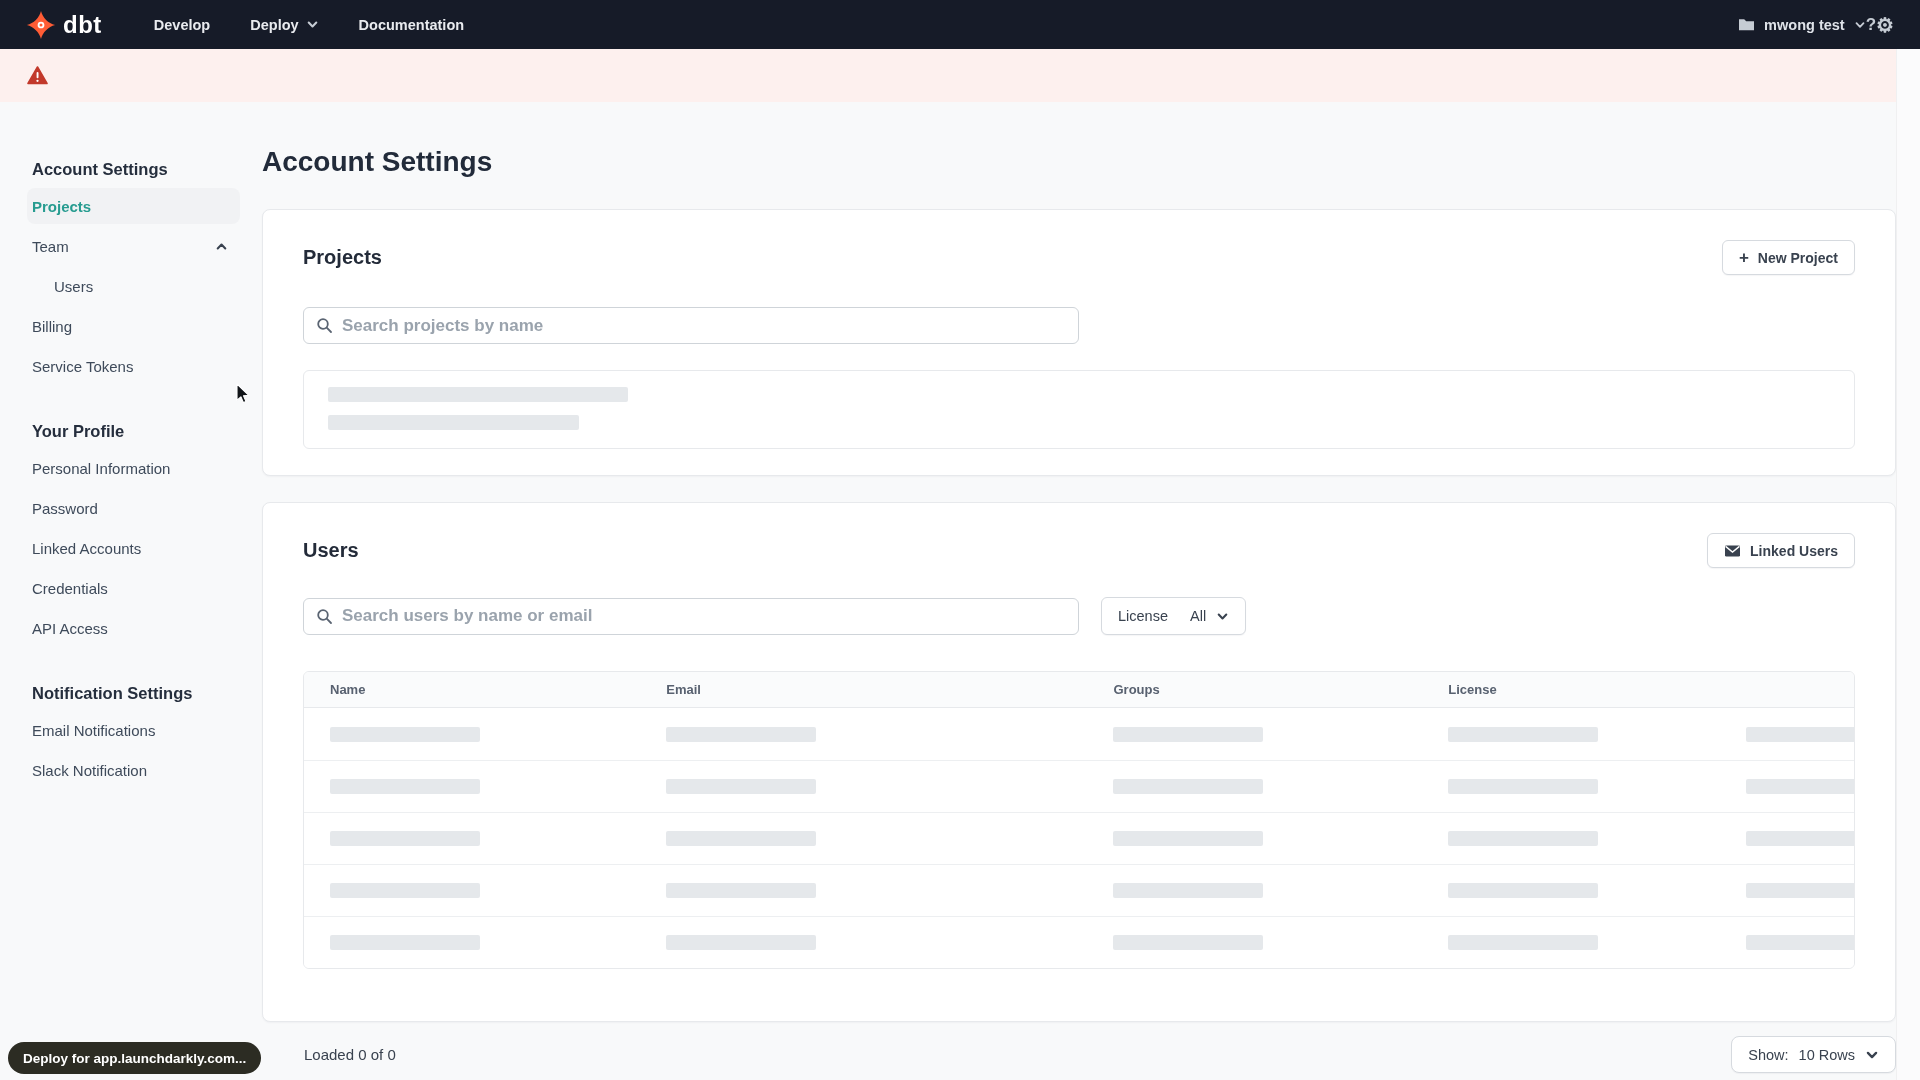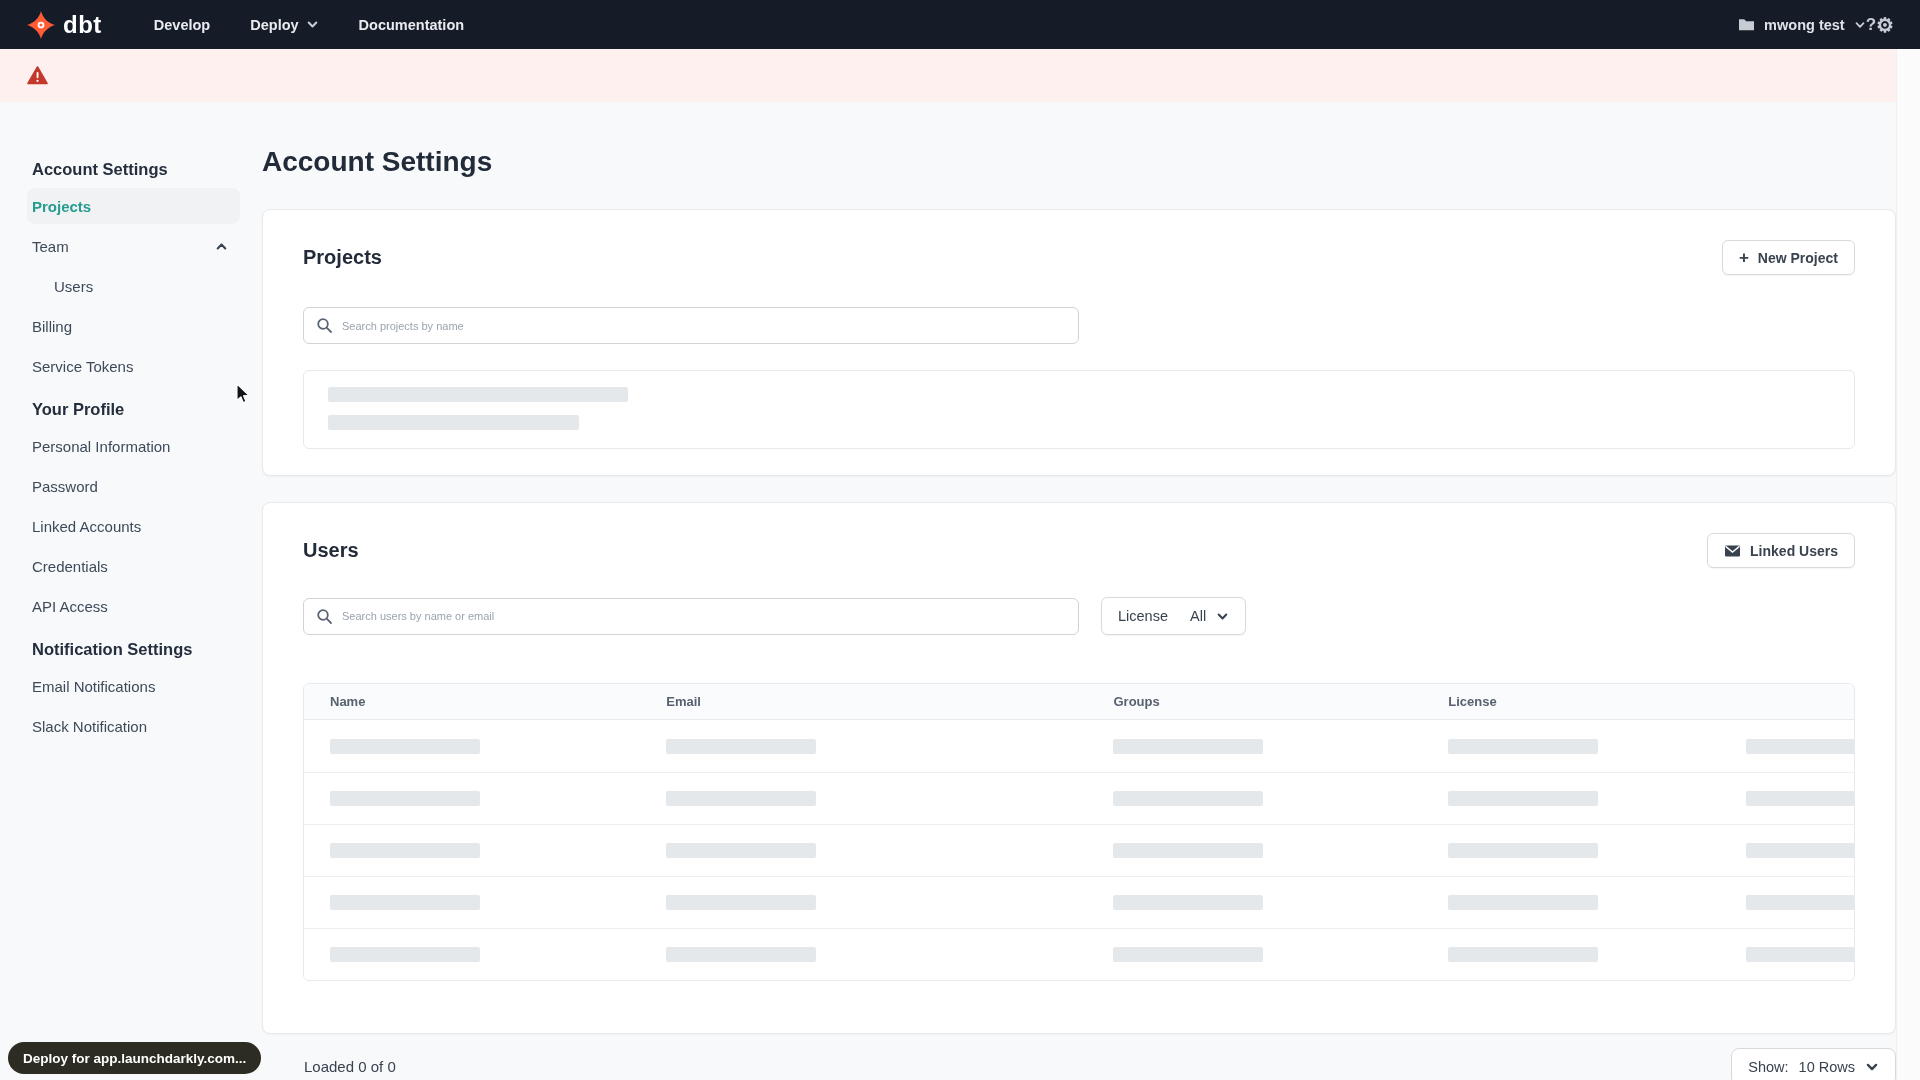--- a/index.html
+++ b/index.html
@@ -27,48 +27,48 @@
   
   .banner{ width:1896px; background:#fdf0ee; padding:15px 30px 17px 27px; display:flex; gap:12px; }
   .banner-icon{ margin-top:2px; flex-shrink:0; }
   .banner-title{ color:#b8342b; font-size:15px; font-weight:700; margin-bottom:7px; }
   .banner-body{ color:#39414e; font-size:14.5px; }
   .banner-link{ color:#b8342b; text-decoration:underline; cursor:pointer; }
   
   .layout{ display:flex; align-items:flex-start; }
   .sidebar{ width:213px; margin-left:27px; padding-top:52px; flex-shrink:0; }
   .side-heading{ height:30px; display:flex; align-items:center; padding:0 5px; font-size:16.5px; font-weight:700; color:#252e3d; margin-bottom:4px; }
-  .side-section + .side-section{ margin-top:10px;text-align:center; }
+  .side-section + .side-section{ margin-top:32px;text-align:center; }
   .side-item{ height:36px; margin-bottom:4px; display:flex; align-items:center; justify-content:space-between; padding:0 12px 0 5px; border-radius:8px; font-size:15px; color:#3e4a5a; cursor:pointer; }
   .side-item.active{ background:#f1f2f4; color:#279c90; font-weight:700; }
   .side-item.indent{ padding-left:27px; }
   
   .main{ width:1634px; margin-left:22px; padding-top:44px; }
   .page-title{ font-size:28px; font-weight:700; color:#222b3a; margin-bottom:31px; }
   .card{ background:#fff; border:1px solid #e7e9ec; border-radius:8px; box-shadow:0 1px 2px rgba(16,24,40,.04); padding:30px 40px 26px 40px; }
   .card--users{ margin-top:26px; padding-bottom:52px; }
   .card-head{ display:flex; align-items:center; justify-content:space-between; }
   .card-title{ font-size:20px; font-weight:700; color:#232b39; }
   .btn{ display:inline-flex; align-items:center; gap:9px; height:35px; padding:0 16px; background:#fff; border:1px solid #d6dadf; border-radius:6px; font-size:14px; font-weight:600; color:#39424f; cursor:pointer; box-shadow:0 1px 1px rgba(16,24,40,.04); font-family:"Liberation Sans",sans-serif; }
   .plus-glyph{ font-size:17px; font-weight:600; line-height:1; margin-top:-1px; }
   .search-wrap{ position:relative; width:776px; }
   .search-wrap .search-svg{ position:absolute; left:13px; top:10px; }
-  .search-input{ width:776px; height:37px; border:1px solid #cfd4d9; border-radius:6px; padding:0 12px 0 38px; font-size:11px; color:#39424f; outline:none; font-family:"Liberation Sans",sans-serif; background:#fff; }
+  .search-input{ width:776px; height:37px; border:1px solid #cfd4d9; border-radius:6px; padding:0 12px 0 38px; font-size:17px; color:#39424f; outline:none; font-family:"Liberation Sans",sans-serif; background:#fff;font-weight:bold; }
   .search-input::placeholder{ color:#9aa3ad; }
   .proj-search{ margin-top:32px; }
   .skeleton-box{ margin-top:26px; border:1px solid #e7e9ec; border-radius:6px; height:79px; padding:16px 0 0 24px; }
   .bar{ display:block; height:15px; background:#e5e8eb; border-radius:2px; }
   .skeleton-box .bar + .bar{ margin-top:13px; }
   
   .filter-row{ display:flex; align-items:center; margin-top:29px; }
   .license-btn{ margin-left:22px; height:38px; border-radius:6px; gap:10px; font-size:14.5px; font-weight:400; }
   .license-btn .lab{ }
   .license-btn .val{ margin-left:12px; }
   
-  .tbl{ margin-top:48px; border:1px solid #e7e9ec; border-radius:6px; overflow:hidden; }
+  .tbl{ margin-top:36px; border:1px solid #e7e9ec; border-radius:6px; overflow:hidden; }
   .tr{ display:flex; align-items:center; }
   .tr.head{ height:36px; background:#fafbfc; border-bottom:1px solid #e7e9ec; }
   .tr.body{ height:52px; background:#fff; }
   .tr.body + .tr.body{ border-top:1px solid #edeff1; }
   .cell{ display:flex; align-items:center; padding-left:12px; }
   .cell:nth-child(1){ width:22.6%; padding-left:26px; }
   .cell:nth-child(2){ width:28.85%; }
   .cell:nth-child(3){ width:21.6%; }
   .cell:nth-child(4){ width:18.5%; }
   .cell:nth-child(5){ width:8.45%; padding-left:23px; padding-right:0; }

